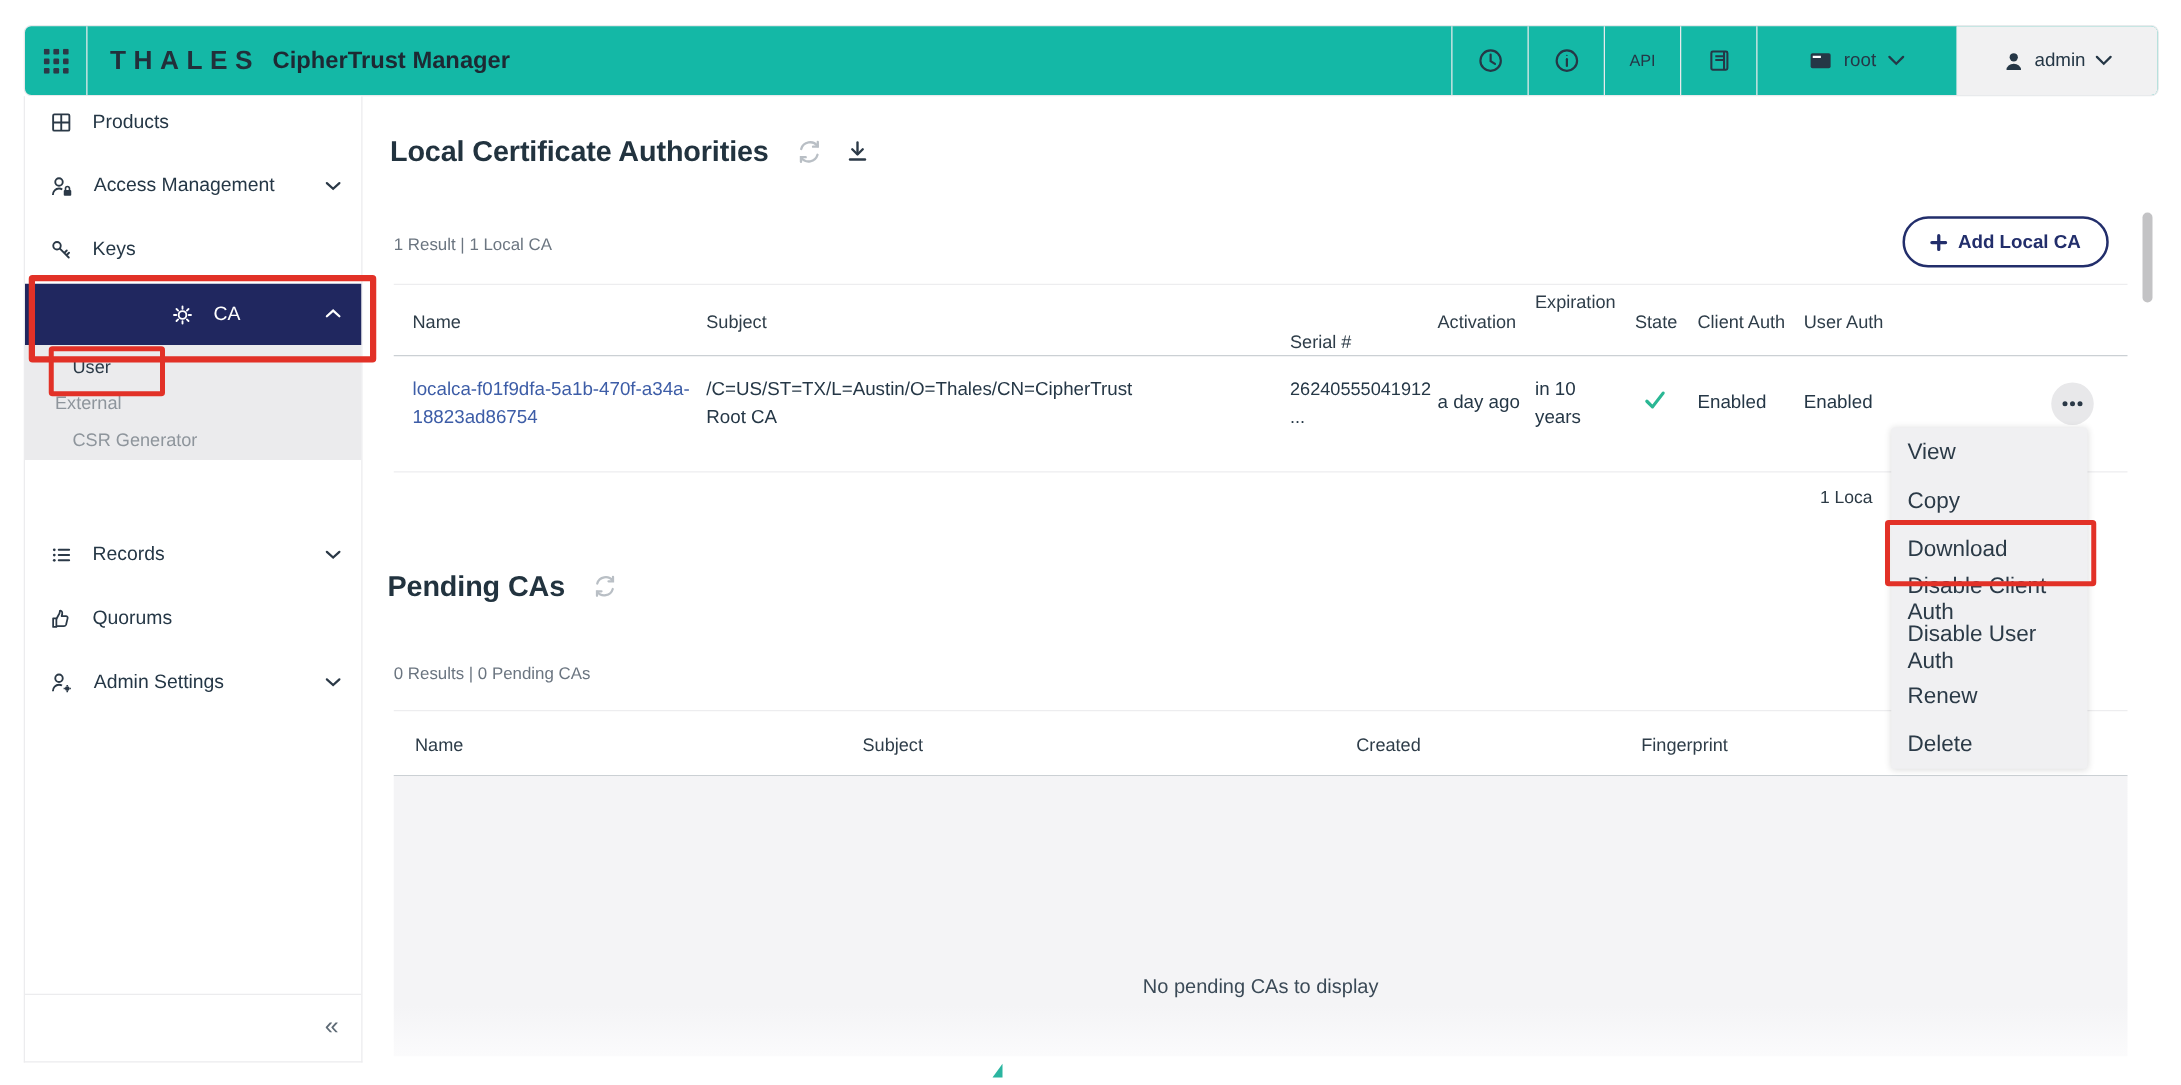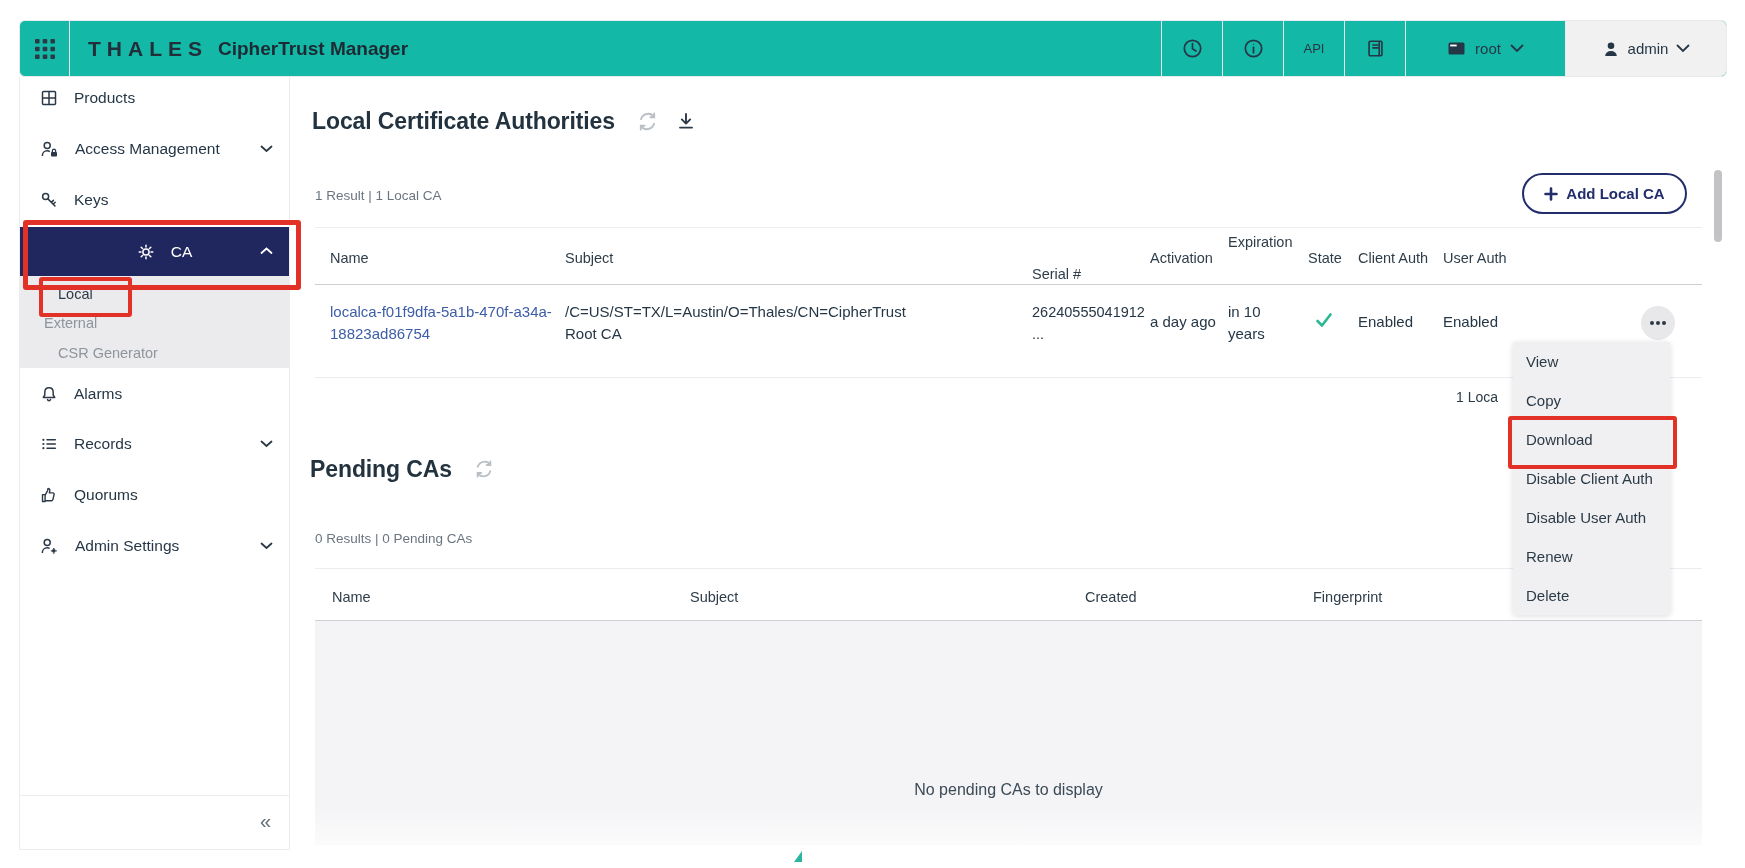--- a/index.html
+++ b/index.html
@@ -62,21 +62,21 @@
     font-size:14px;color:#2c3a45;}
   .ellipsis-btn{position:absolute;left:1351px;top:229px;width:34px;height:34px;border-radius:50%;
     background:#e8e8ea;display:flex;align-items:center;justify-content:center;cursor:pointer;}
   .empty-area{position:absolute;left:25px;top:544px;width:1387px;height:224px;
     background:linear-gradient(180deg,#f4f4f6 0%,#f4f4f6 82%,#fbfbfc 100%);}
   .empty-text{position:absolute;top:160px;left:0;width:100%;text-align:center;font-size:16px;color:#3b4a57;}
 
   
   .ctx-menu{position:absolute;left:1513px;top:342px;width:157px;height:273px;background:#f0f0f2;
     border-radius:3px;box-shadow:0 1px 6px rgba(0,0,0,0.14);z-index:50;}
-  .ctx-item{height:39px;display:flex;align-items:center;padding-left:13px;font-size:15px;
+  .ctx-item{height:39px;display:flex;align-items:center;padding-left:13px;font-size:18px;
     color:#2b3a47;cursor:pointer;}
 
   .scroll-thumb{position:absolute;left:1714px;top:170px;width:8px;height:72px;background:#c3c3c5;
     border-radius:4px;cursor:grab;}
   .teal-mark{position:absolute;left:786px;top:851px;width:0;height:0;
     border-left:8px solid #2bb5a0;border-right:8px solid transparent;border-bottom:11px solid transparent;
     border-top:0;transform:rotate(180deg);}
 </style>
 </head>
 <body>
@@ -211,39 +211,30 @@
       <span>CA</span>
       <span class="chev">
         <svg width="13" height="8" viewBox="0 0 13 8" fill="none" stroke="#ffffff" stroke-width="1.8" stroke-linecap="round">
             <polyline points="1.5,6 6.5,1.5 11.5,6"></polyline>
           </svg>
       </span>
     </div>
 
     <div class="submenu-bg">
       <div class="sub-item active" style="top:3px;">
-        <span>Local</span>
+        <span>User</span>
       </div>
       <div class="sub-item" style="top:32px;padding-left:24px;">
         <span>External</span>
       </div>
       <div class="sub-item" style="top:62px;">
         <span>CSR Generator</span>
       </div>
     </div>
 
-    <div class="side-item" style="top:302px;">
-      <span>
-        <svg width="18" height="18" viewBox="0 0 18 18" fill="none" stroke="#2b3947" stroke-width="1.5" stroke-linejoin="round">
-          <path d="M9 2.8 c-2.7 0-4.2 1.9-4.2 4.5 v2.7 l-1.5 2.4 h11.4 l-1.5-2.4 V7.3 c0-2.6-1.5-4.5-4.2-4.5 z"></path>
-          <path d="M7.5 14.6 a1.6 1.6 0 0 0 3 0" stroke-linecap="round"></path>
-        </svg>
-      </span>
-      <span>Alarms</span>
-    </div>
 
     <div class="side-item" style="top:352px;">
       <span>
         <svg width="18" height="18" viewBox="0 0 18 18" fill="#2b3947" stroke="#2b3947" stroke-width="1.6" stroke-linecap="round">
           <circle cx="3.4" cy="4.8" r="1.1" stroke="none"></circle>
             <circle cx="3.4" cy="9" r="1.1" stroke="none"></circle>
             <circle cx="3.4" cy="13.2" r="1.1" stroke="none"></circle>
           <path d="M7 4.8 H15.3 M7 9 H15.3 M7 13.2 H15.3" fill="none"></path>
         </svg>
       </span>

